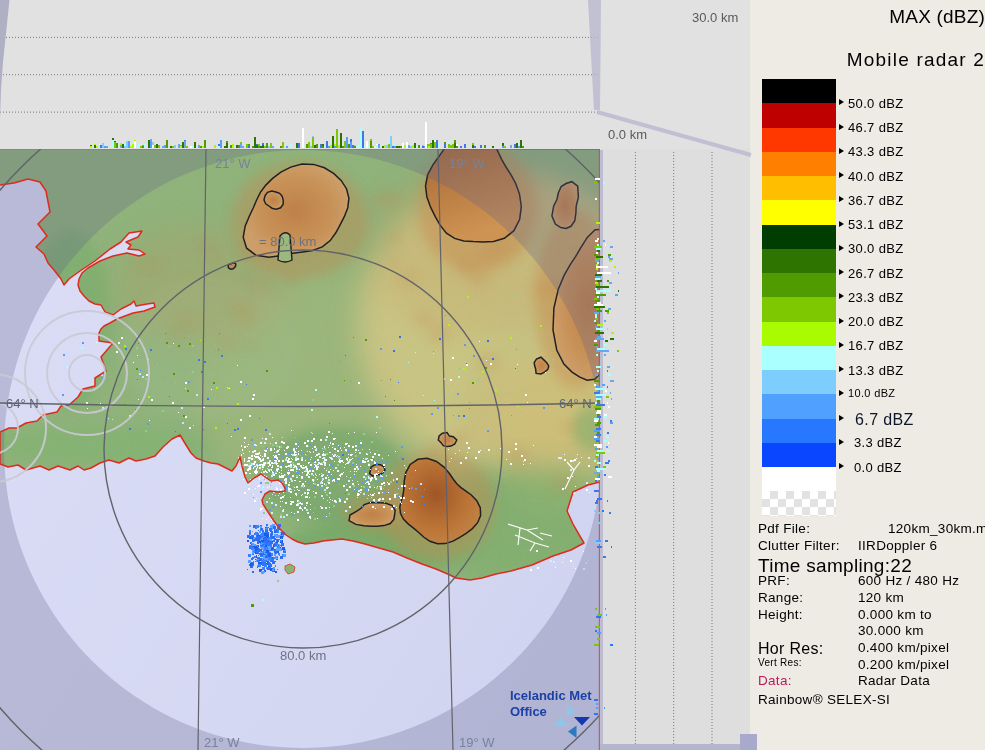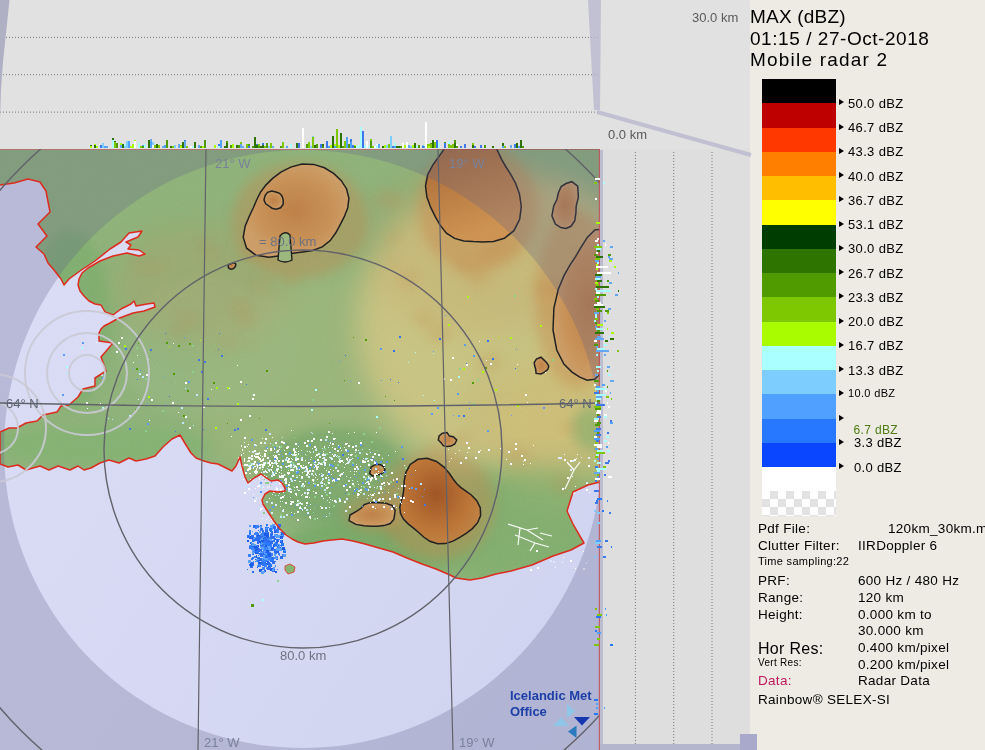--- a/index.html
+++ b/index.html
@@ -2410,21 +2410,21 @@
   <text x="510" y="700">Icelandic Met</text>
   <text x="510" y="716">Office</text>
 </g>
 <polygon points="567,704 575,711 567,718" fill="#8ec6e8"></polygon>
 <polygon points="553,726 561,717.5 569,726" fill="#8ec6e8"></polygon>
 <polygon points="574,717 590,717 582,725.5" fill="#1538b0"></polygon>
 <polygon points="576.5,725.5 576.5,738 568,731.5" fill="#2b7bc0"></polygon>
 </svg>
 
 
-<div class="t" style="left:750px;top:6px;width:235px;text-align:left;font-size:19px;color:#000;line-height:21.5px;"><span style="letter-spacing:0.2px">MAX (dBZ)</span><br><span style="letter-spacing:0.55px">01:15 / 27-Oct-2018</span><br><span style="letter-spacing:1.2px">Mobile radar 2</span></div>
+<div class="t" style="left:750px;top:6px;width:235px;text-align:right;font-size:19px;color:#000;line-height:21.5px;"><span style="letter-spacing:0.2px">MAX (dBZ)</span><br><br><span style="letter-spacing:1.2px">Mobile radar 2</span></div>
 <div class="t" style="left:762px;top:79.0px;width:74px;height:25.1px;background:#000000;"></div>
 <div class="t" style="left:762px;top:103.2px;width:74px;height:25.1px;background:#be0000;"></div>
 <div class="t" style="left:762px;top:127.5px;width:74px;height:25.1px;background:#ff3800;"></div>
 <div class="t" style="left:762px;top:151.8px;width:74px;height:25.1px;background:#ff8000;"></div>
 <div class="t" style="left:762px;top:176.0px;width:74px;height:25.1px;background:#ffbe00;"></div>
 <div class="t" style="left:762px;top:200.2px;width:74px;height:25.1px;background:#ffff00;"></div>
 <div class="t" style="left:762px;top:224.5px;width:74px;height:25.1px;background:#003d00;"></div>
 <div class="t" style="left:762px;top:248.8px;width:74px;height:25.1px;background:#2d7500;"></div>
 <div class="t" style="left:762px;top:273.0px;width:74px;height:25.1px;background:#509b00;"></div>
 <div class="t" style="left:762px;top:297.2px;width:74px;height:25.1px;background:#7dc800;"></div>
@@ -2456,30 +2456,30 @@
 <div class="t" style="left:848px;top:289.8px;font-size:13px;letter-spacing:0.35px;color:#000;">23.3 dBZ</div>
 <div class="t" style="left:839px;top:317.5px;width:0;height:0;border-left:5px solid #000;border-top:3.5px solid transparent;border-bottom:3.5px solid transparent;"></div>
 <div class="t" style="left:848px;top:314.0px;font-size:13px;letter-spacing:0.35px;color:#000;">20.0 dBZ</div>
 <div class="t" style="left:839px;top:341.8px;width:0;height:0;border-left:5px solid #000;border-top:3.5px solid transparent;border-bottom:3.5px solid transparent;"></div>
 <div class="t" style="left:848px;top:338.2px;font-size:13px;letter-spacing:0.35px;color:#000;">16.7 dBZ</div>
 <div class="t" style="left:839px;top:366.0px;width:0;height:0;border-left:5px solid #000;border-top:3.5px solid transparent;border-bottom:3.5px solid transparent;"></div>
 <div class="t" style="left:848px;top:362.5px;font-size:13px;letter-spacing:0.35px;color:#000;">13.3 dBZ</div>
 <div class="t" style="left:839px;top:390.2px;width:0;height:0;border-left:5px solid #000;border-top:3.5px solid transparent;border-bottom:3.5px solid transparent;"></div>
 <div class="t" style="left:848px;top:386.8px;font-size:11px;letter-spacing:0.35px;color:#000;">10.0 dBZ</div>
 <div class="t" style="left:839px;top:414.5px;width:0;height:0;border-left:5px solid #000;border-top:3.5px solid transparent;border-bottom:3.5px solid transparent;"></div>
-<div class="t" style="left:848px;top:411.0px;font-size:12px;letter-spacing:0.35px;color:#4d7c0f;margin-top:12px;">  6.7 dBZ</div>
+<div class="t" style="left:848px;top:411.0px;font-size:16px;letter-spacing:0.35px;color:#0f172a;">  6.7 dBZ</div>
 <div class="t" style="left:839px;top:438.8px;width:0;height:0;border-left:5px solid #000;border-top:3.5px solid transparent;border-bottom:3.5px solid transparent;"></div>
 <div class="t" style="left:848px;top:435.2px;font-size:13px;letter-spacing:0.35px;color:#000;">  3.3 dBZ</div>
 <div class="t" style="left:839px;top:463.0px;width:0;height:0;border-left:5px solid #000;border-top:3.5px solid transparent;border-bottom:3.5px solid transparent;"></div>
 <div class="t" style="left:848px;top:459.5px;font-size:13px;letter-spacing:0.35px;color:#000;">  0.0 dBZ</div>
 <div class="t" style="left:758px;top:521.3px;font-size:13.5px;letter-spacing:0.3px;color:#000;text-align:center;">Pdf File:</div>
 <div class="t" style="left:888px;top:521.3px;font-size:13.5px;letter-spacing:0.3px;color:#000;">120km_30km.max</div>
 <div class="t" style="left:758px;top:538.3px;font-size:13.5px;letter-spacing:0.3px;color:#000;">Clutter Filter:</div>
 <div class="t" style="left:858px;top:538.3px;font-size:13.5px;letter-spacing:0.3px;color:#000;">IIRDoppler 6</div>
-<div class="t" style="left:758px;top:555.3px;font-size:11px;letter-spacing:0.3px;color:#000;">Time sampling:22</div>
+<div class="t" style="left:758px;top:555.3px;font-size:19px;letter-spacing:0.3px;color:#000;">Time sampling:22</div>
 <div class="t" style="left:758px;top:573.3px;font-size:13.5px;letter-spacing:0.3px;color:#000;">PRF:</div>
 <div class="t" style="left:858px;top:573.3px;font-size:13.5px;letter-spacing:0.3px;color:#000;">600 Hz / 480 Hz</div>
 <div class="t" style="left:758px;top:589.8px;font-size:13.5px;letter-spacing:0.3px;color:#000;">Range:</div>
 <div class="t" style="left:858px;top:589.8px;font-size:13.5px;letter-spacing:0.3px;color:#000;">120 km</div>
 <div class="t" style="left:758px;top:606.8px;font-size:13.5px;letter-spacing:0.3px;color:#000;">Height:</div>
 <div class="t" style="left:858px;top:606.8px;font-size:13.5px;letter-spacing:0.3px;color:#000;">0.000 km to</div>
 <div class="t" style="left:858px;top:623.3px;font-size:13.5px;letter-spacing:0.3px;color:#000;">30.000 km</div>
 <div class="t" style="left:758px;top:640.3px;font-size:16px;letter-spacing:0.3px;color:#000;">Hor Res:</div>
 <div class="t" style="left:858px;top:640.3px;font-size:13.5px;letter-spacing:0.3px;color:#000;">0.400 km/pixel</div>
 <div class="t" style="left:758px;top:656.8px;font-size:10px;letter-spacing:0.3px;color:#000;">Vert Res:</div>

